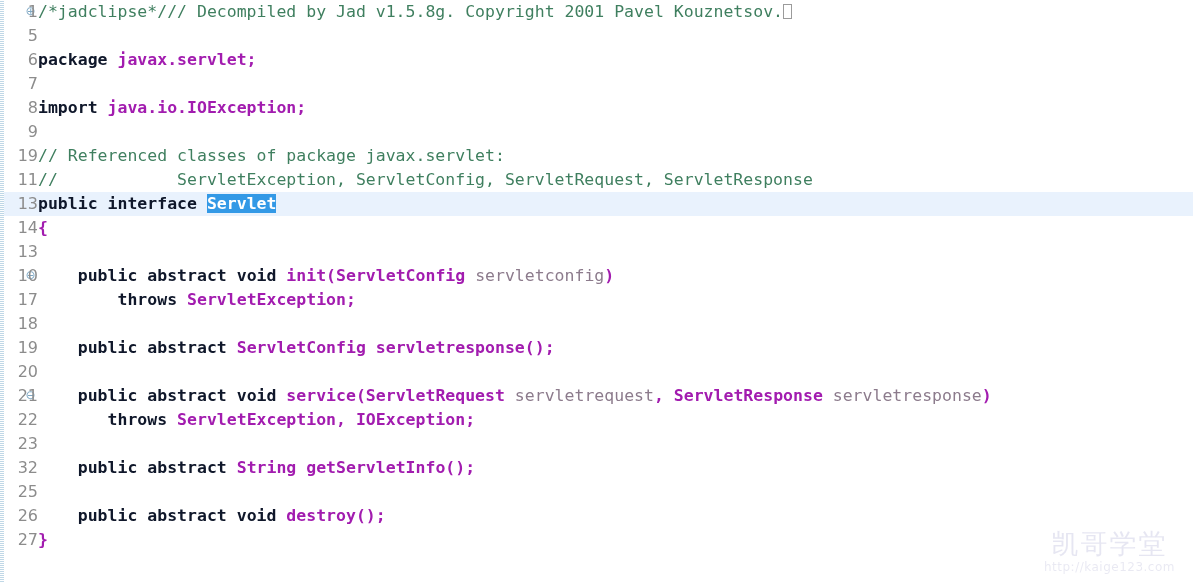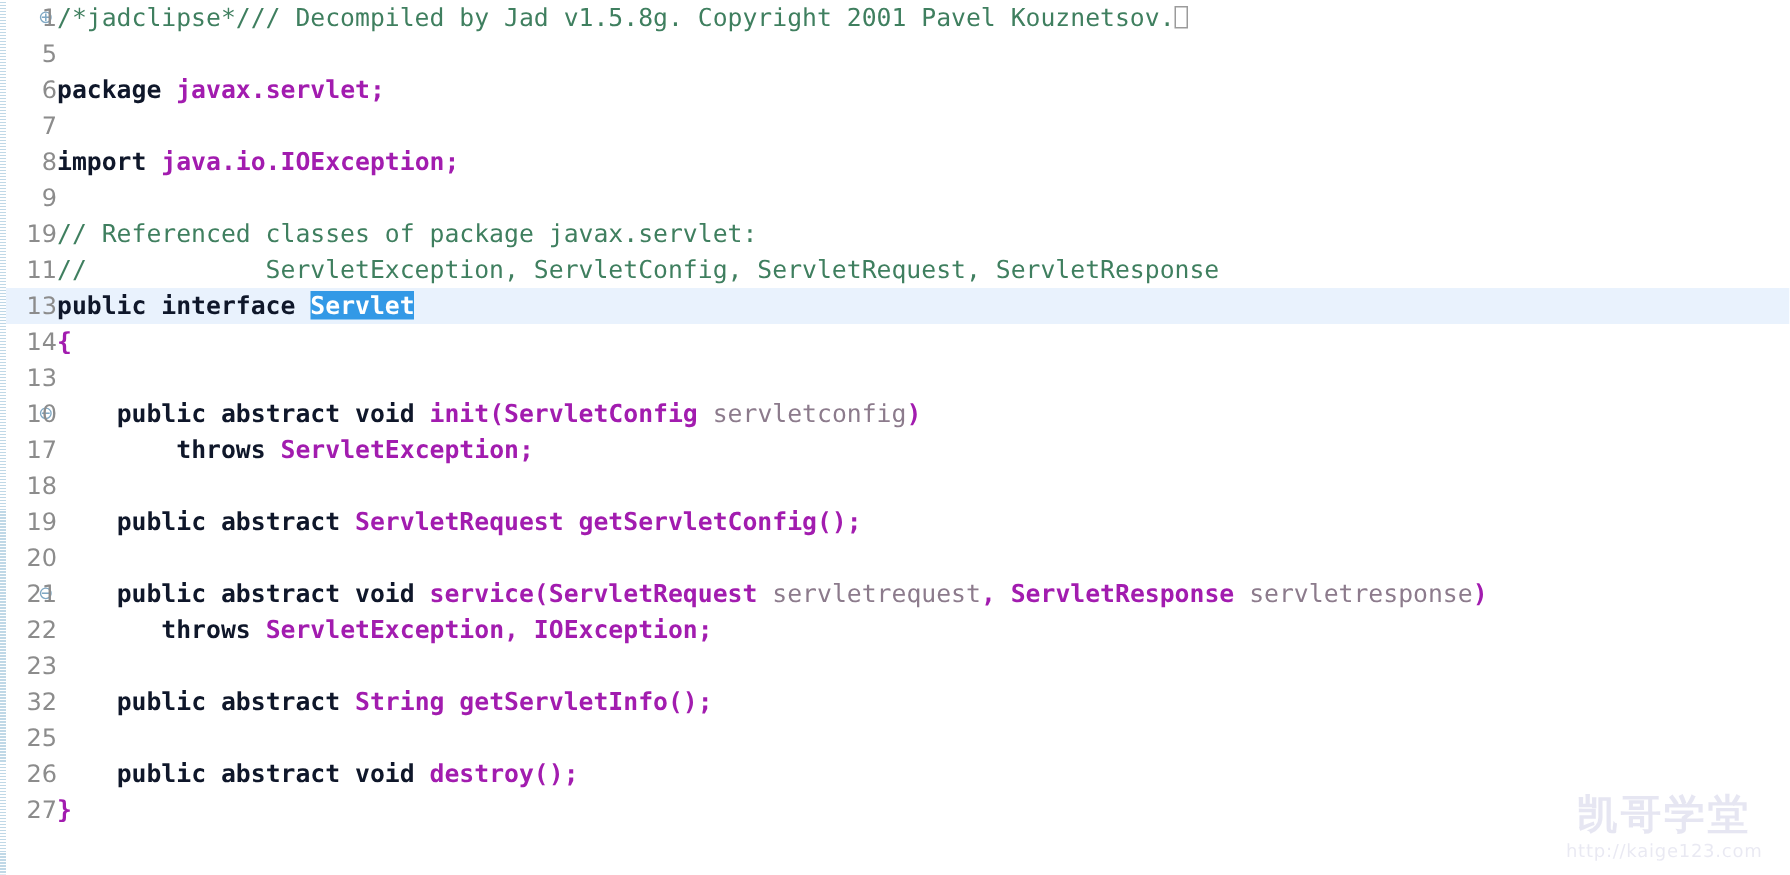--- a/index.html
+++ b/index.html
@@ -111,21 +111,21 @@
     bottom: 8px;
     text-align: center;
     opacity: .16;
     pointer-events: none;
     user-select: none;
     z-index: 5;
   }
   .watermark .wm-cn {
     font-family: "DejaVu Sans", "Liberation Sans", sans-serif;
     font-size: 27px;
-    font-weight: bold;
+    font-weight: normal;
     color: #6b6bb0;
     letter-spacing: 2px;
     line-height: 30px;
     display: block;
   }
   .watermark .wm-url {
     font-family: "DejaVu Sans", "Liberation Sans", sans-serif;
     font-size: 12px;
     color: #7b7bb5;
     letter-spacing: .5px;
@@ -148,21 +148,21 @@
       <div class="row"><div class="gutter"><span class="num">8</span></div><div class="code"><span class="kw">import</span><span class="plain"> java.io.IOException;</span></div></div>
       <div class="row"><div class="gutter"><span class="num">9</span></div><div class="code"></div></div>
       <div class="row"><div class="gutter"><span class="num">19</span></div><div class="code"><span class="cmt">// Referenced classes of package javax.servlet:</span></div></div>
       <div class="row"><div class="gutter"><span class="num">11</span></div><div class="code"><span class="cmt">//            ServletException, ServletConfig, ServletRequest, ServletResponse</span></div></div>
       <div class="row current"><div class="gutter"><span class="num">13</span></div><div class="code"><span class="kw">public interface </span><span class="sel">Servlet</span></div></div>
       <div class="row"><div class="gutter"><span class="num">14</span></div><div class="code"><span class="plain">{</span></div></div>
       <div class="row"><div class="gutter"><span class="num">13</span></div><div class="code"></div></div>
       <div class="row"><div class="gutter"><span class="num">10</span></div><div class="fold">⊖</div><div class="code"><span class="plain">    </span><span class="kw">public abstract void</span><span class="plain"> init(ServletConfig </span><span class="param">servletconfig</span><span class="plain">)</span></div></div>
       <div class="row"><div class="gutter"><span class="num">17</span></div><div class="code"><span class="plain">        </span><span class="kw">throws</span><span class="plain"> ServletException;</span></div></div>
       <div class="row"><div class="gutter"><span class="num">18</span></div><div class="code"></div></div>
-      <div class="row"><div class="gutter"><span class="num">19</span></div><div class="code"><span class="plain">    </span><span class="kw">public abstract</span><span class="plain"> ServletRequest getServletConfig();</span></div></div>
+      <div class="row"><div class="gutter"><span class="num">19</span></div><div class="code"><span class="plain">    </span><span class="kw">public abstract</span><span class="plain"> ServletConfig servletresponse();</span></div></div>
       <div class="row"><div class="gutter"><span class="num">20</span></div><div class="code"></div></div>
       <div class="row"><div class="gutter"><span class="num">21</span></div><div class="fold">⊖</div><div class="code"><span class="plain">    </span><span class="kw">public abstract void</span><span class="plain"> service(ServletRequest </span><span class="param">servletrequest</span><span class="plain">, ServletResponse </span><span class="param">servletresponse</span><span class="plain">)</span></div></div>
       <div class="row"><div class="gutter"><span class="num">22</span></div><div class="code"><span class="plain">       </span><span class="kw">throws</span><span class="plain"> ServletException, IOException;</span></div></div>
       <div class="row"><div class="gutter"><span class="num">23</span></div><div class="code"></div></div>
       <div class="row"><div class="gutter"><span class="num">32</span></div><div class="code"><span class="plain">    </span><span class="kw">public abstract</span><span class="plain"> String getServletInfo();</span></div></div>
       <div class="row"><div class="gutter"><span class="num">25</span></div><div class="code"></div></div>
       <div class="row"><div class="gutter"><span class="num">26</span></div><div class="code"><span class="plain">    </span><span class="kw">public abstract void</span><span class="plain"> destroy();</span></div></div>
       <div class="row"><div class="gutter"><span class="num">27</span></div><div class="code"><span class="plain">}</span></div></div>
       <div class="row"><div class="gutter"><span class="num"></span></div><div class="code"></div></div>
     </div>

